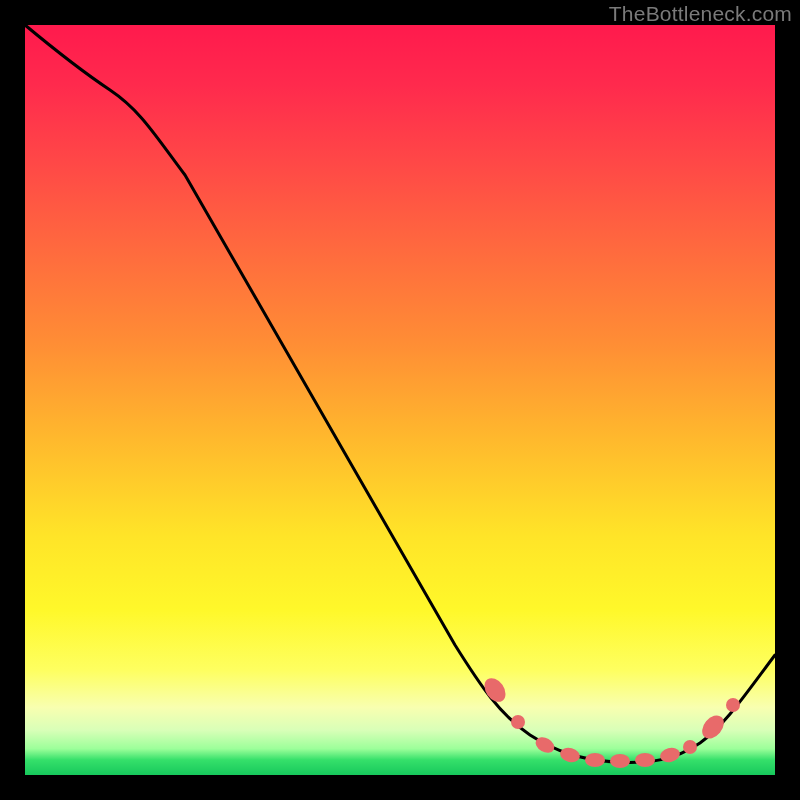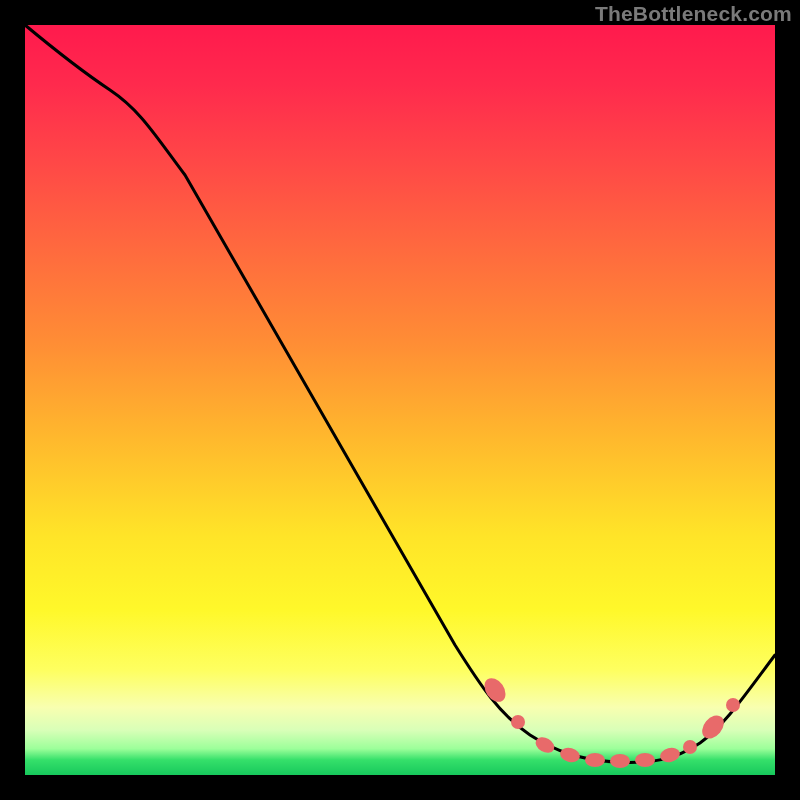--- a/index.html
+++ b/index.html
@@ -43,21 +43,21 @@
       #35e06a 98%,
       #17c85c 100%
     );
   }
   .watermark {
     position: absolute;
     top: 2px;
     right: 8px;
     color: #7a7a7a;
     font-size: 21px;
-    font-weight: 700;
+    font-weight: 400;
     letter-spacing: 0.2px;
   }
   svg.curve {
     position: absolute;
     top: 0;
     left: 0;
     width: 750px;
     height: 750px;
     overflow: visible;
   }

